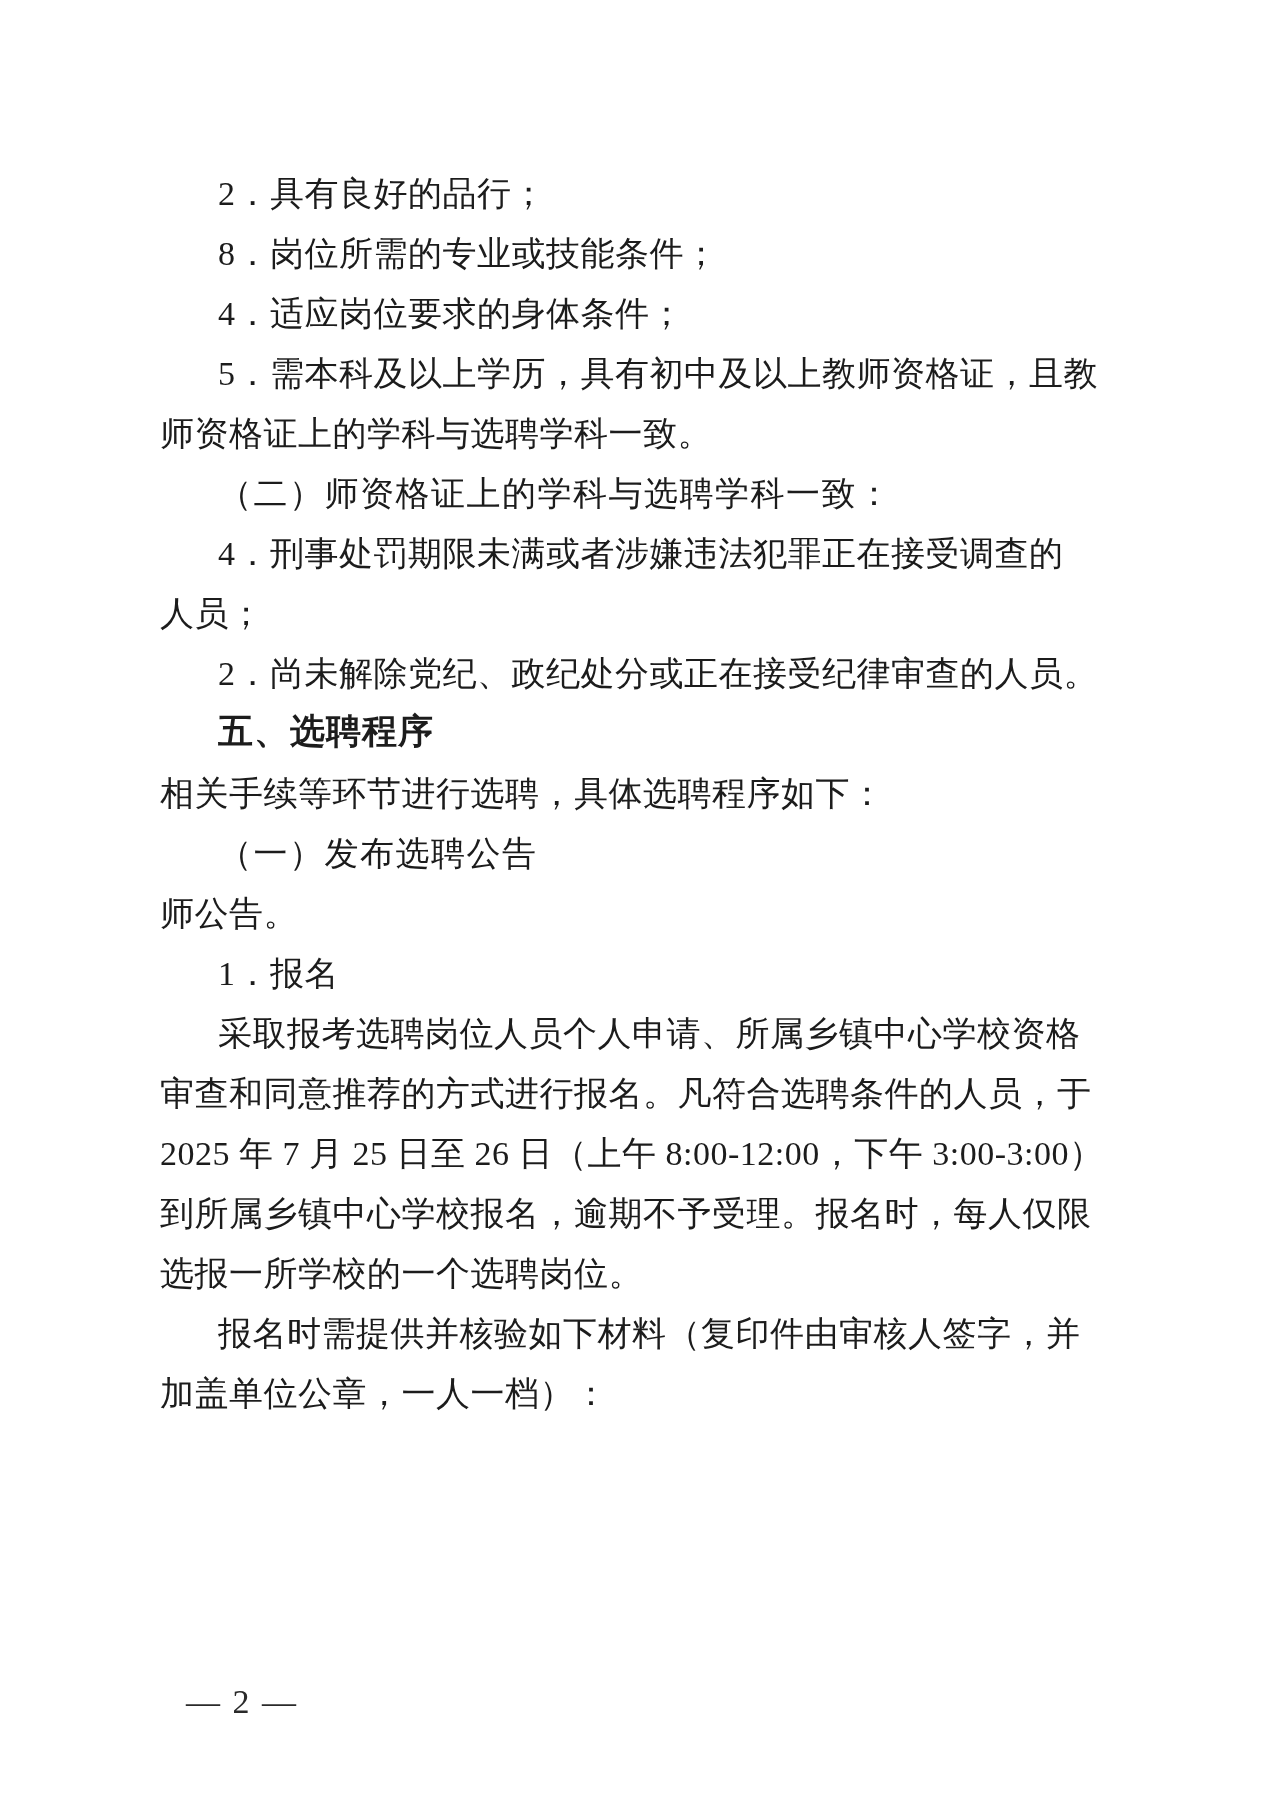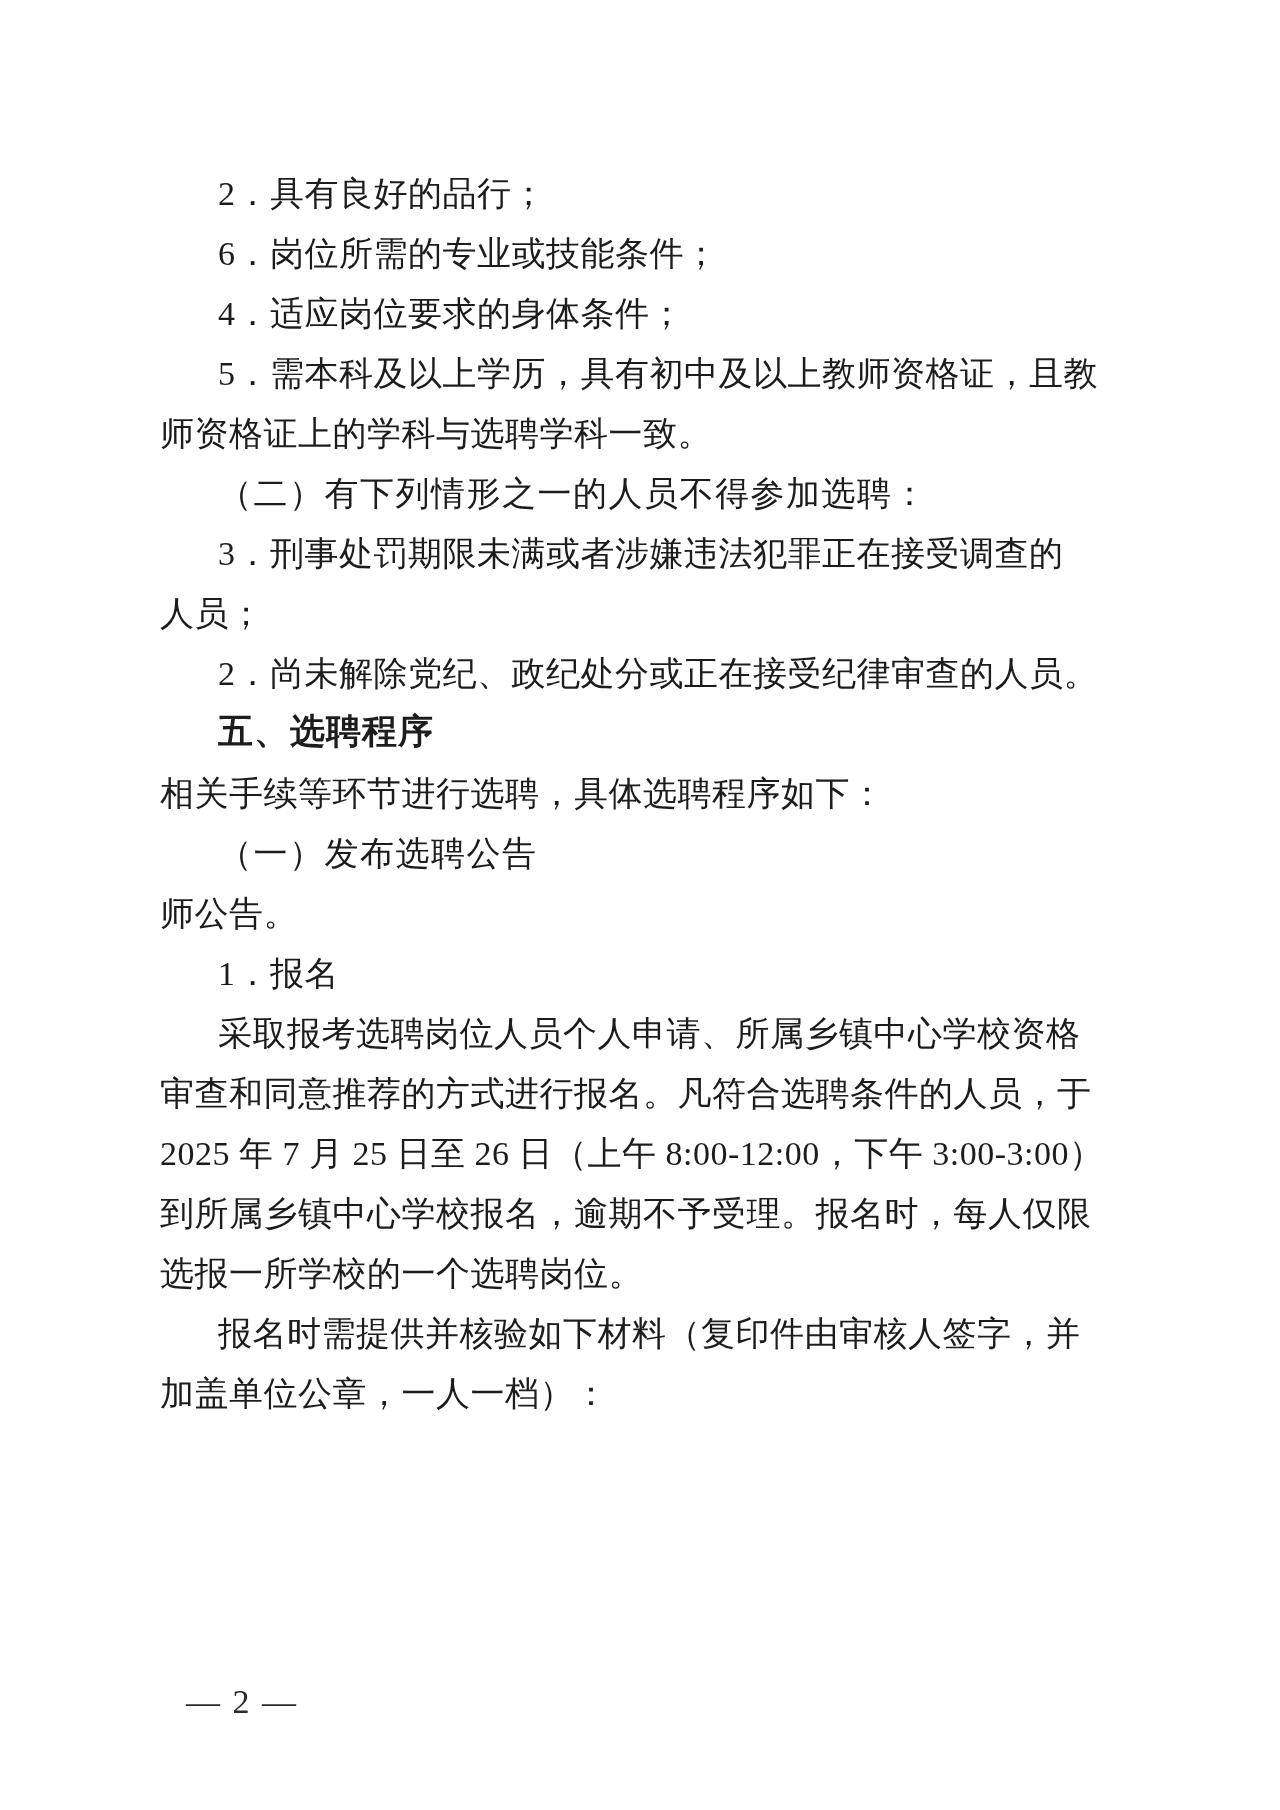--- a/index.html
+++ b/index.html
@@ -52,26 +52,26 @@
     letter-spacing: 2px;
     color: #2a2a2a;
   }
 </style>
 </head>
 <body>
 
 <div class="page">
   <div class="text-block">
     <div class="line indent">2．具有良好的品行；</div>
-    <div class="line indent">6．岗位所需的专业或技能条件；</div>
+    <div class="line indent">8．岗位所需的专业或技能条件；</div>
     <div class="line indent">4．适应岗位要求的身体条件；</div>
     <div class="line indent">5．需本科及以上学历，具有初中及以上教师资格证，且教</div>
     <div class="line">师资格证上的学科与选聘学科一致。</div>
-    <div class="line indent kai">（二）有下列情形之一的人员不得参加选聘：</div>
-    <div class="line indent">3．刑事处罚期限未满或者涉嫌违法犯罪正在接受调查的</div>
+    <div class="line indent kai">（二）师资格证上的学科与选聘学科一致：</div>
+    <div class="line indent">4．刑事处罚期限未满或者涉嫌违法犯罪正在接受调查的</div>
     <div class="line">人员；</div>
     <div class="line indent">2．尚未解除党纪、政纪处分或正在接受纪律审查的人员。</div>
     <div class="line indent hei">五、选聘程序</div>
     <div class="line">相关手续等环节进行选聘，具体选聘程序如下：</div>
     <div class="line indent kai">（一）发布选聘公告</div>
     <div class="line">师公告。</div>
     <div class="line indent">1．报名</div>
     <div class="line indent">采取报考选聘岗位人员个人申请、所属乡镇中心学校资格</div>
     <div class="line">审查和同意推荐的方式进行报名。凡符合选聘条件的人员，于</div>
     <div class="line">2025 年 7 月 25 日至 26 日（上午 8:00-12:00，下午 3:00-3:00）</div>

